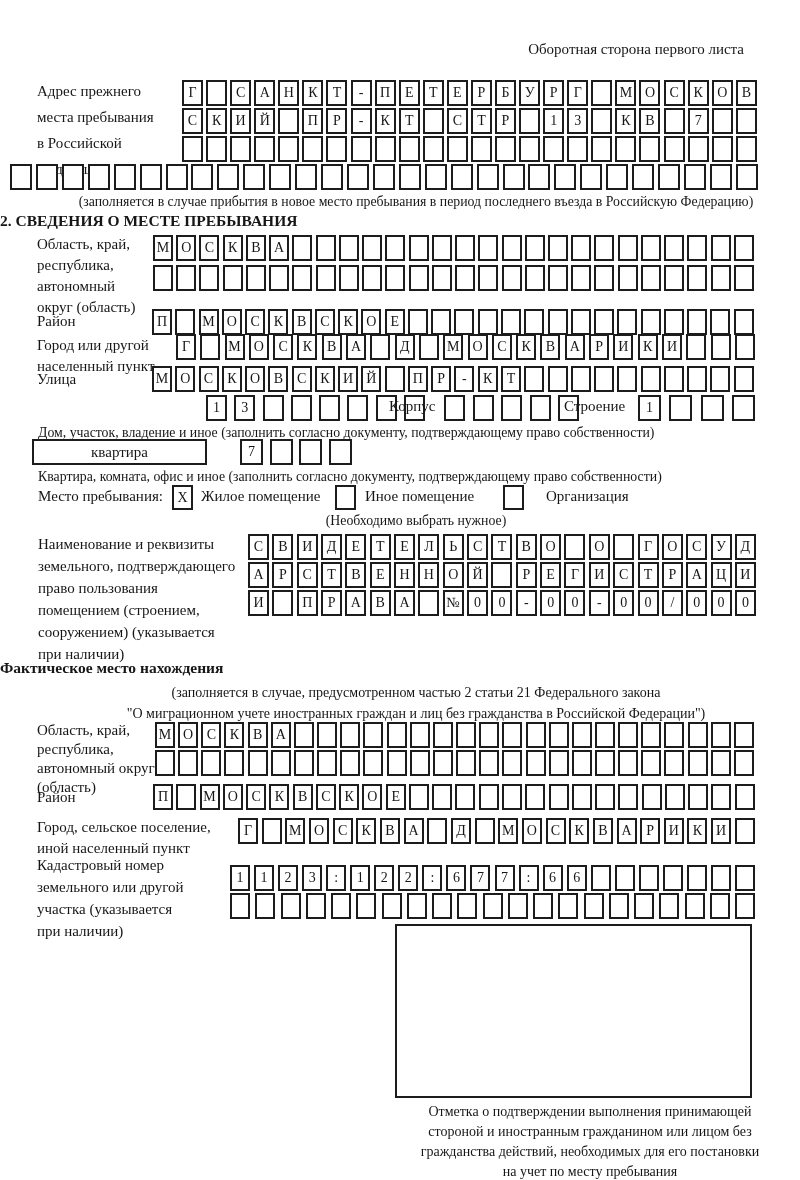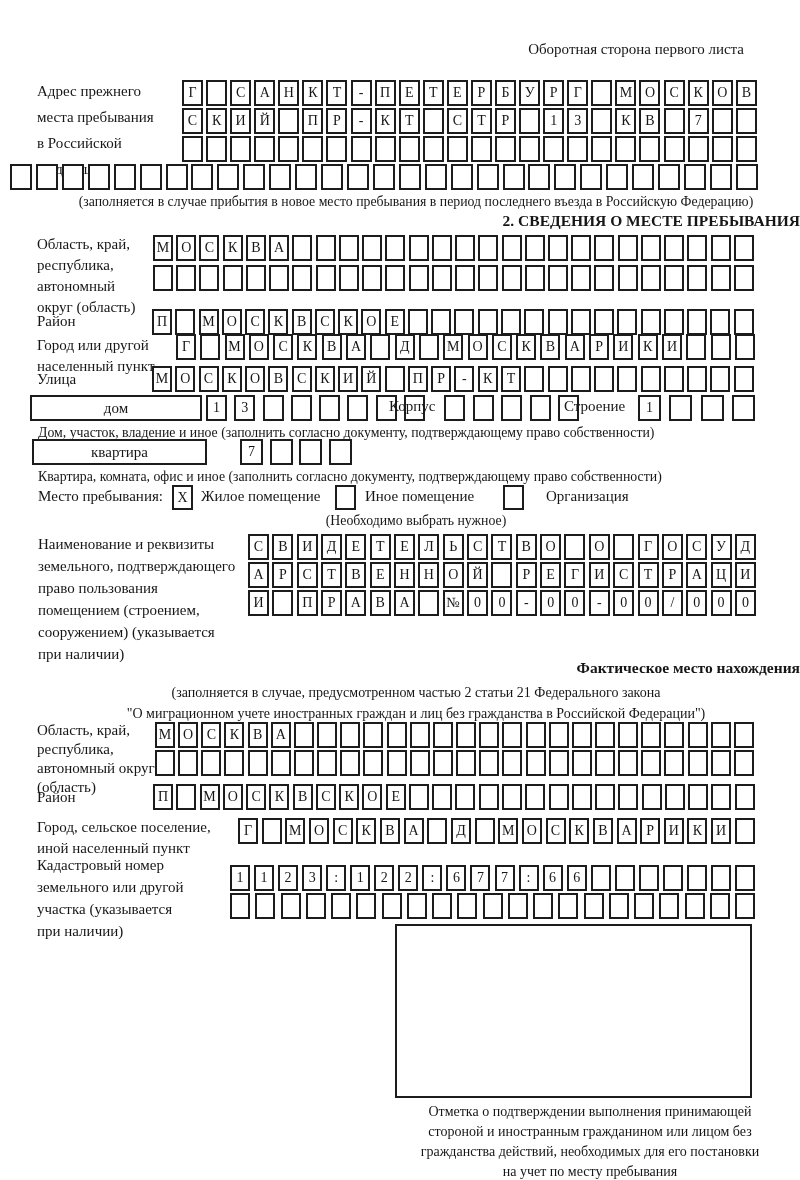--- a/index.html
+++ b/index.html
@@ -5,21 +5,21 @@
   * { margin:0; padding:0; box-sizing:border-box; }
   html,body { background:#ffffff; }
   .page {
     position:relative; width:800px; height:1180px; margin:16px auto;
     background:#ffffff; color:#161616; overflow:hidden;
     font-family:"Liberation Serif","DejaVu Serif",serif;
   }
   .abs { position:absolute; }
   .lab { font-size:15px; white-space:nowrap; }
   .note { font-size:13.8px; white-space:nowrap; }
-  .heading { font-weight:bold; font-size:15.5px; text-align:right; width:800px; left:0; }
+  .heading { font-weight:bold; font-size:15.5px; text-align:left; width:800px; left:0; }
   .center { text-align:center;padding-left:32px; }
   .cellrow { position:absolute; display:flex; justify-content:space-between; }
   .cell {
     flex:0 0 var(--cw,20px); width:var(--cw,20px); height:var(--ch,26px);
     border:2px solid #1c1c1c; background:#fff;
     display:flex; align-items:center; justify-content:center;
     font-size:14px; line-height:1;
   }
   .bigbox {
     position:absolute; height:26px; border:2px solid #1c1c1c; background:#fff;
@@ -300,21 +300,20 @@
       <div class="cell"></div>
       <div class="cell"></div>
       <div class="cell"></div>
       <div class="cell"></div>
       <div class="cell"></div>
       <div class="cell"></div>
       <div class="cell"></div>
       <div class="cell"></div>
     </div>
 
-  <div class="bigbox" style="left:30px; top:379px; width:172px;">дом</div>
   <div class="cellrow" style="left:206px; top:379px; width:219px; --cw:21px;">
       <div class="cell">1</div>
       <div class="cell">3</div>
       <div class="cell"></div>
       <div class="cell"></div>
       <div class="cell"></div>
       <div class="cell"></div>
       <div class="cell"></div>
       <div class="cell"></div>
     </div>

